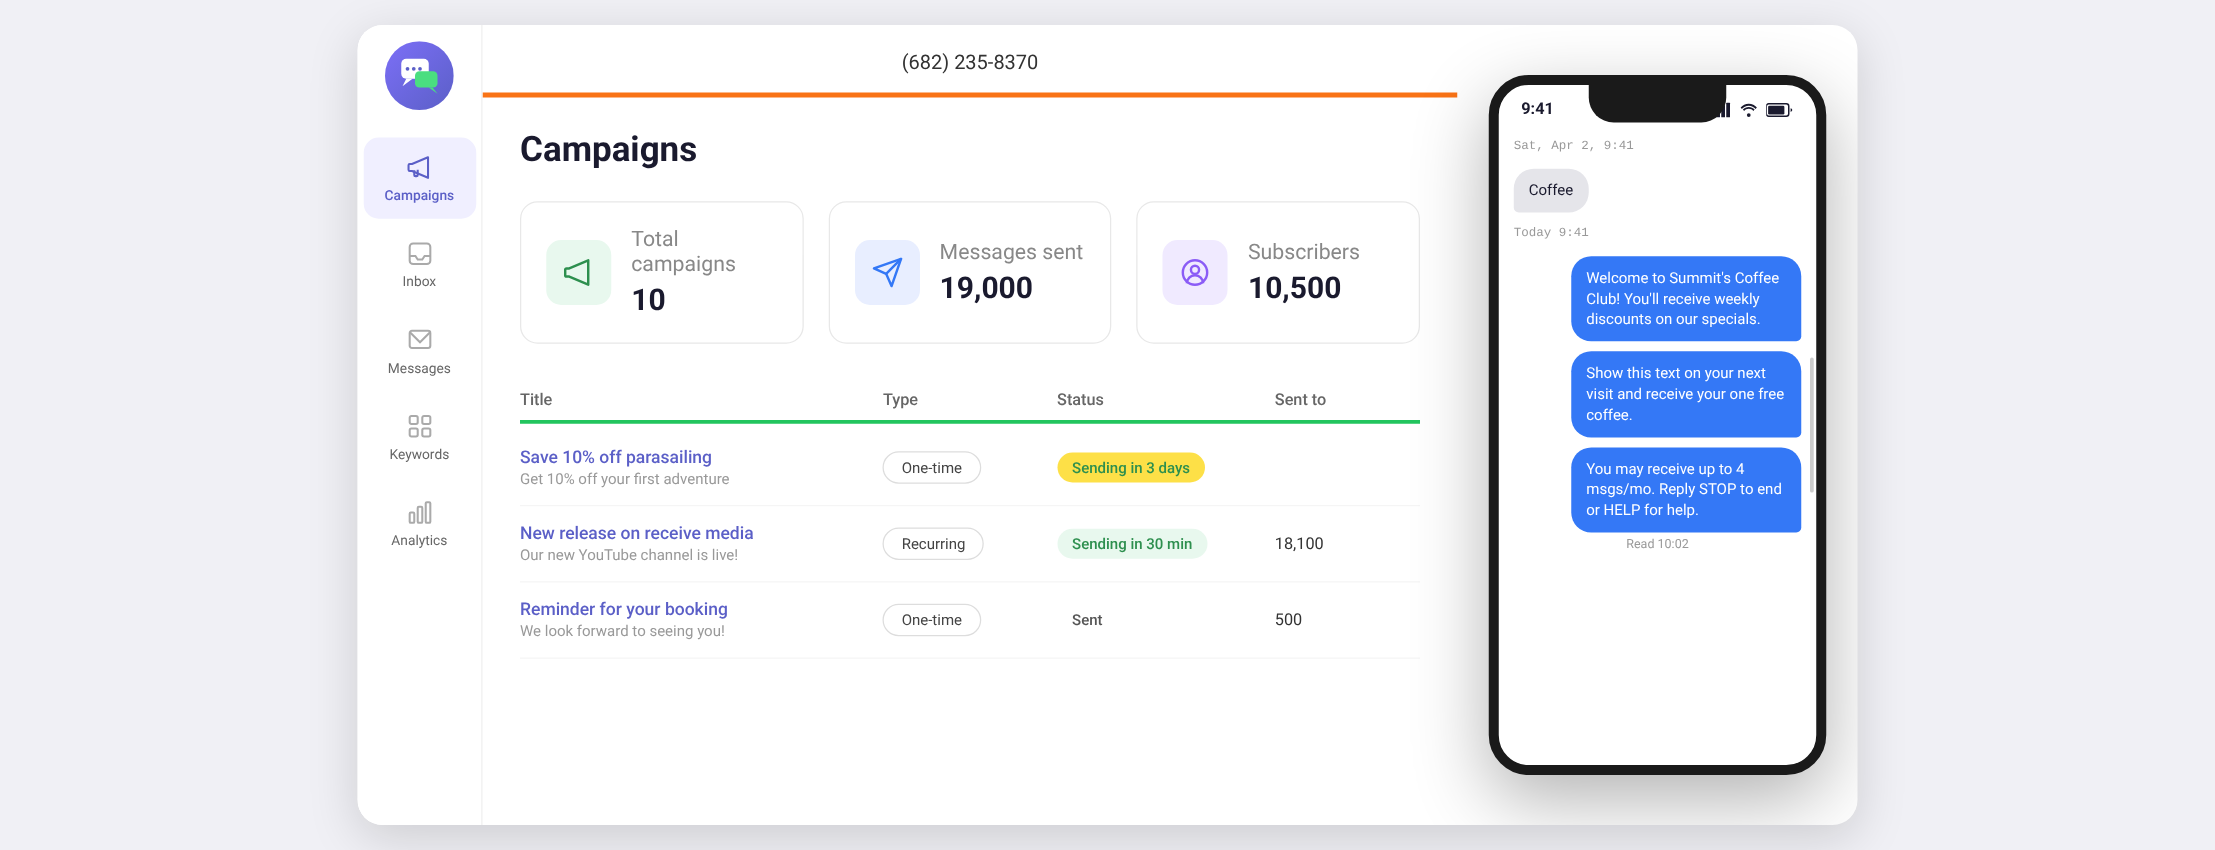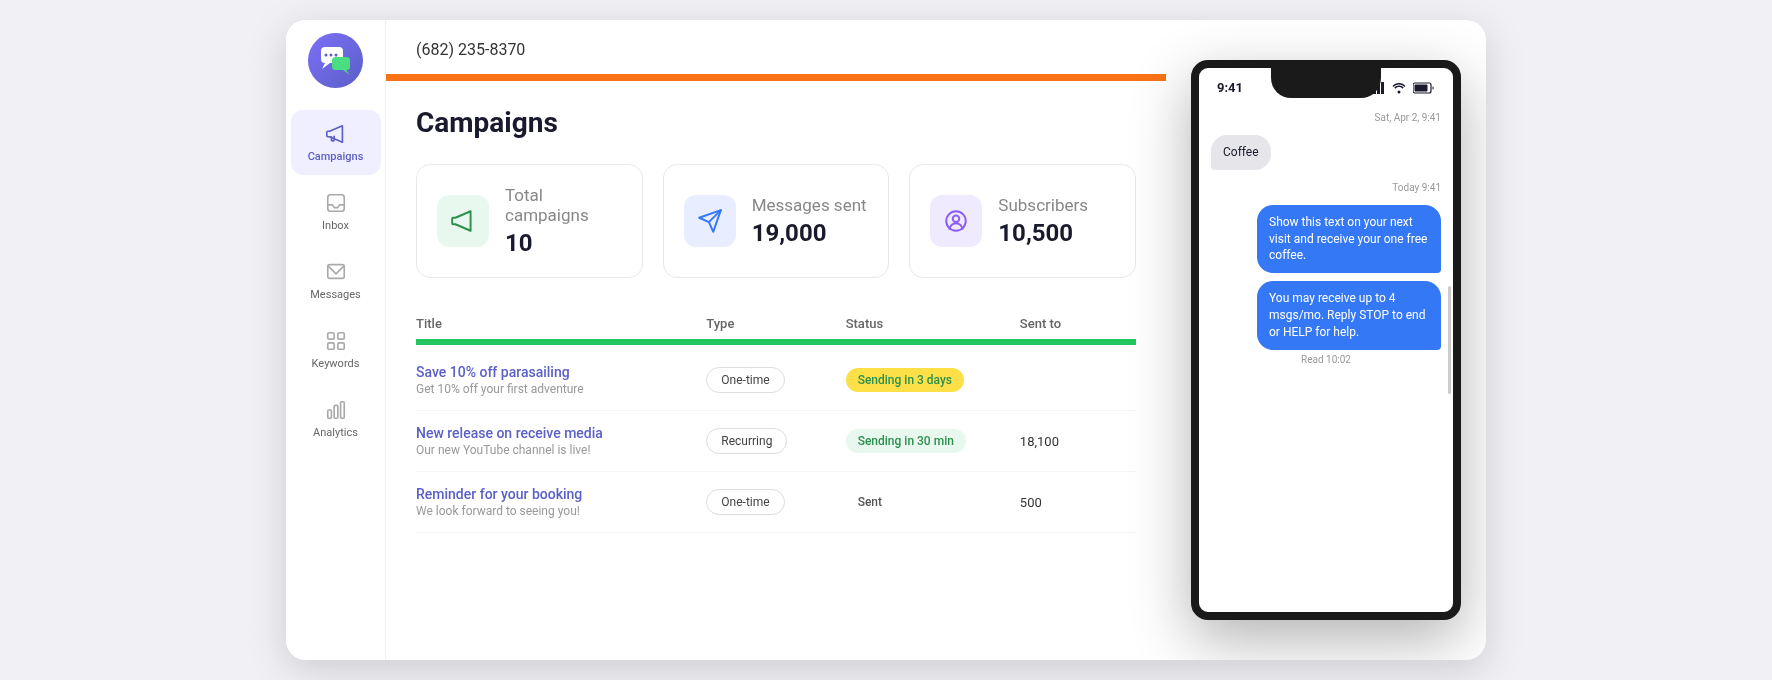--- a/index.html
+++ b/index.html
@@ -89,21 +89,22 @@
     
     .main-content {
       flex: 1;
       display: flex;
       flex-direction: column;
       overflow: hidden;
     }
 
     .top-bar {
       padding: 20px 30px 15px;
-      border-bottom: 7px solid #f97316;
+      border-bottom: 4px solid #f97316;
+      text-align: center;
     }
 
     .phone-number {
       font-size: 16px;
       color: #333;
       font-weight: 400;
     }
 
     .content-area {
       flex: 1;
@@ -164,21 +165,21 @@
       color: #1a1a2e;
     }
 
     
     .table-section { width: 100%; }
 
     .table-header {
       display: grid;
       grid-template-columns: 2.5fr 1.2fr 1.5fr 1fr;
       padding: 8px 0;
-      border-bottom: 6px solid #22c55e;
+      border-bottom: 3px solid #22c55e;
       margin-bottom: 5px;
     }
 
     .table-header-cell {
       font-size: 13px;
       color: #666;
       font-weight: 500;
     }
 
     .table-row {
@@ -247,21 +248,21 @@
       justify-content: center;
       padding: 10px 20px;
       flex-shrink: 0;
       position: relative;
     }
 
     .phone-mockup {
       width: 270px;
       height: 560px;
       background: white;
-      border-radius: 17px;
+      border-radius: 32px;
       border: 8px solid #1a1a1a;
       position: relative;
       box-shadow: 0 20px 60px rgba(0,0,0,0.3);
       overflow: hidden;
       display: flex;
       flex-direction: column;
     }
 
     .phone-notch {
       position: absolute;
@@ -298,24 +299,25 @@
     .phone-messages {
       flex: 1;
       padding: 8px 12px;
       display: flex;
       flex-direction: column;
       gap: 8px;
       overflow: hidden;
     }
 
     .date-separator {
-      text-align: right;
+      text-align: left;
       font-size: 10px;
       color: #999;
       margin: 4px 0;
+      font-family: Liberation Mono, monospace;
     }
 
     .msg-bubble {
       max-width: 80%;
       padding: 9px 12px;
       border-radius: 16px;
       font-size: 12px;
       line-height: 1.4;
     }
 
@@ -566,20 +568,21 @@
         </div>
       </div>
 
       <div class="phone-messages">
         <div class="date-separator">Sat, Apr 2, 9:41</div>
 
         <div class="msg-bubble received">Coffee</div>
 
         <div class="date-separator">Today 9:41</div>
 
+        <div class="msg-bubble sent">Welcome to Summit's Coffee Club! You'll receive weekly discounts on our specials.</div>
         <div class="msg-bubble sent">Show this text on your next visit and receive your one free coffee.</div>
         <div class="msg-bubble sent">You may receive up to 4 msgs/mo. Reply STOP to end or HELP for help.</div>
 
         <div class="read-receipt">Read 10:02</div>
       </div>
 
       <div class="phone-scrollbar"></div>
     </div>
   </div>
 

